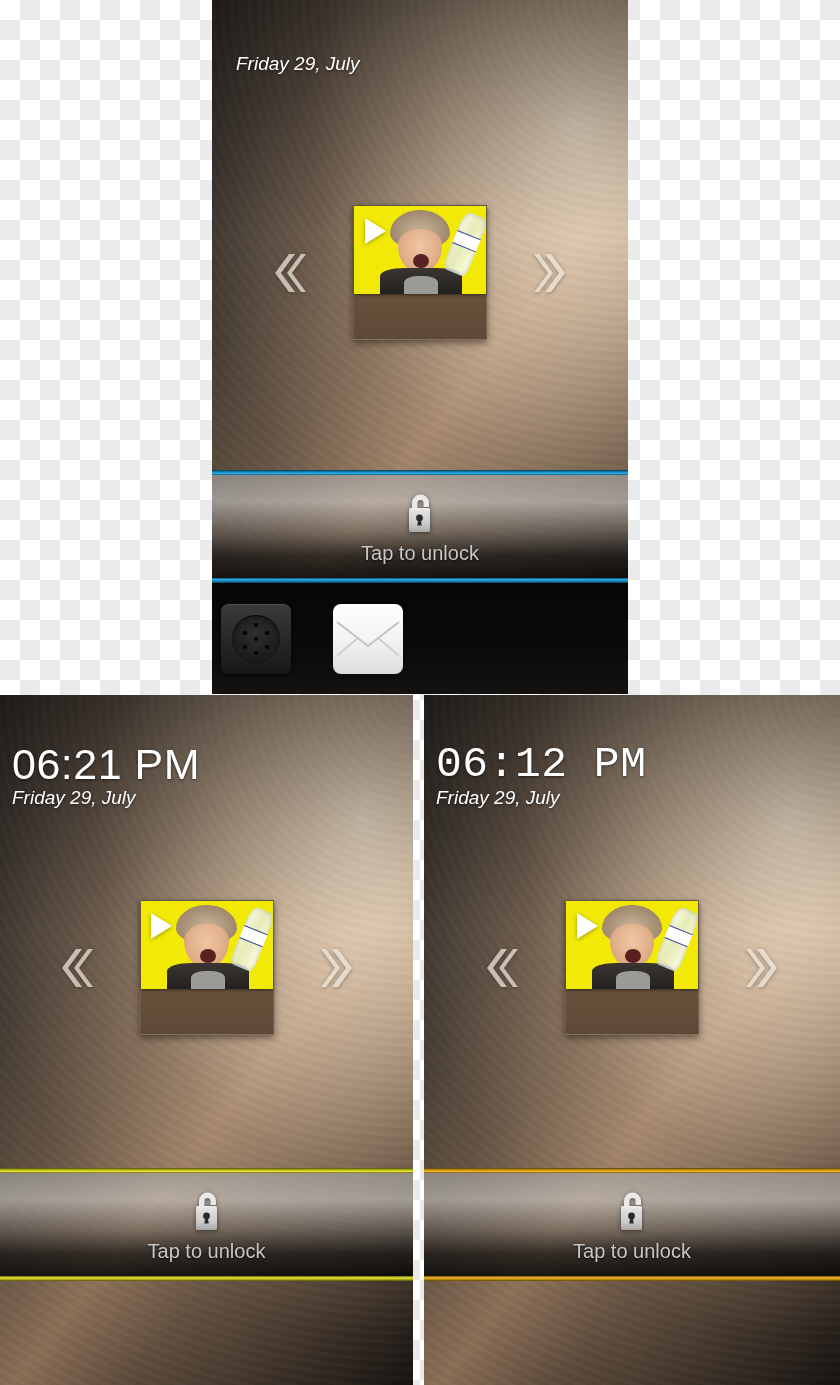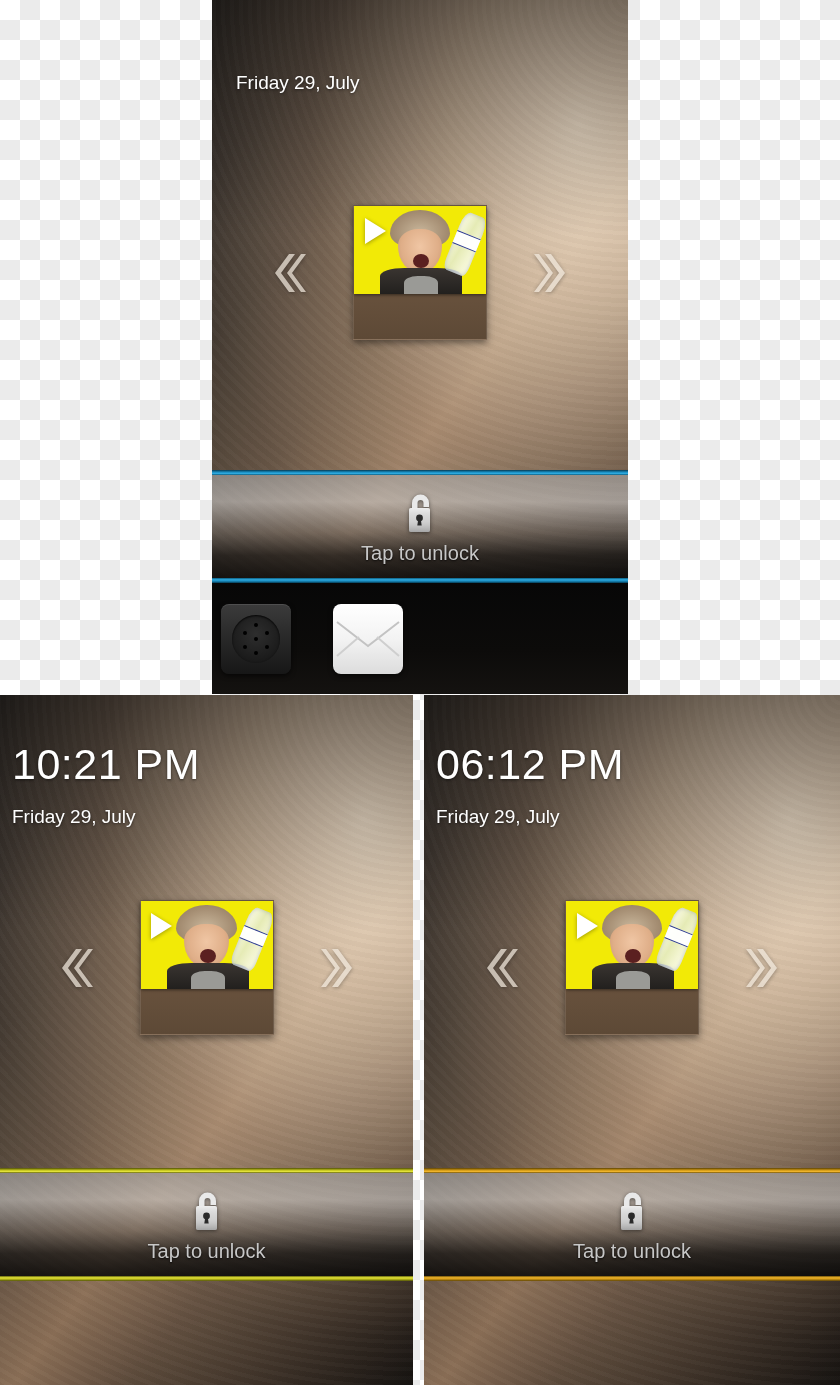--- a/index.html
+++ b/index.html
@@ -61,21 +61,22 @@
   .clock .time {
     font-weight: 300;
     letter-spacing: 0.5px;
     line-height: 1.0;
     white-space: nowrap;
   }
   .clock .date {
     font-weight: 400;
     line-height: 1.2;
     white-space: nowrap;
-    margin-top: 20px;
+    margin-top: 1px;
+    font-style: italic;
   }
 
   
   .media {
     position: absolute;
     z-index: 5;
     display: flex;
     align-items: center;
     justify-content: center;
   }
@@ -327,21 +328,21 @@
         </svg>
       </div>
     </div>
   </div>
 
   <div class="panel" id="panel-bl" style="left:0px; top:695px; width:413px; height:690px;">
     <div class="wallpaper"></div>
     <div class="panel-shadow-top"></div>
 
     <div class="clock" style="left:12px; top:48px;">
-      <div class="time" style="font-size:43px;">10:21 PM</div>
+      <div class="time" style="font-size:43px;">06:21 PM</div>
       <div class="date" style="font-size:19px;">Friday 29, July</div>
     </div>
 
     <div class="media" style="left:0; right:0; top:200px; height:145px;">
       <div class="chev" style="margin-right:46px;">
         <svg width="38" height="46" viewBox="0 0 38 46" aria-hidden="true">
           <path d="M20 4 L6 23 L20 42 L26 42 L12 23 L26 4 Z" fill="#efe7dc"></path>
           <path d="M32 4 L18 23 L32 42 L37 42 L23 23 L37 4 Z" fill="#efe7dc"></path>
         </svg>
       </div>
@@ -387,21 +388,21 @@
       </div>
       <div class="rule bot" style="background:linear-gradient(180deg,#5f5f0b 0%,#e2e23a 35%,#c5c41c 60%,#4e4e08 100%);"></div>
     </div>
   </div>
 
   <div class="panel" id="panel-br" style="left:424px; top:695px; width:416px; height:690px;">
     <div class="wallpaper"></div>
     <div class="panel-shadow-top"></div>
 
     <div class="clock" style="left:12px; top:48px;">
-      <div class="time" style="font-size:43px;">06:12 PM</div>
+      <div class="time" style="font-size:43px;font-family:Liberation Mono, monospace;">06:12 PM</div>
       <div class="date" style="font-size:19px;">Friday 29, July</div>
     </div>
 
     <div class="media" style="left:0; right:0; top:200px; height:145px;">
       <div class="chev" style="margin-right:46px;">
         <svg width="38" height="46" viewBox="0 0 38 46" aria-hidden="true">
           <path d="M20 4 L6 23 L20 42 L26 42 L12 23 L26 4 Z" fill="#efe7dc"></path>
           <path d="M32 4 L18 23 L32 42 L37 42 L23 23 L37 4 Z" fill="#efe7dc"></path>
         </svg>
       </div>

